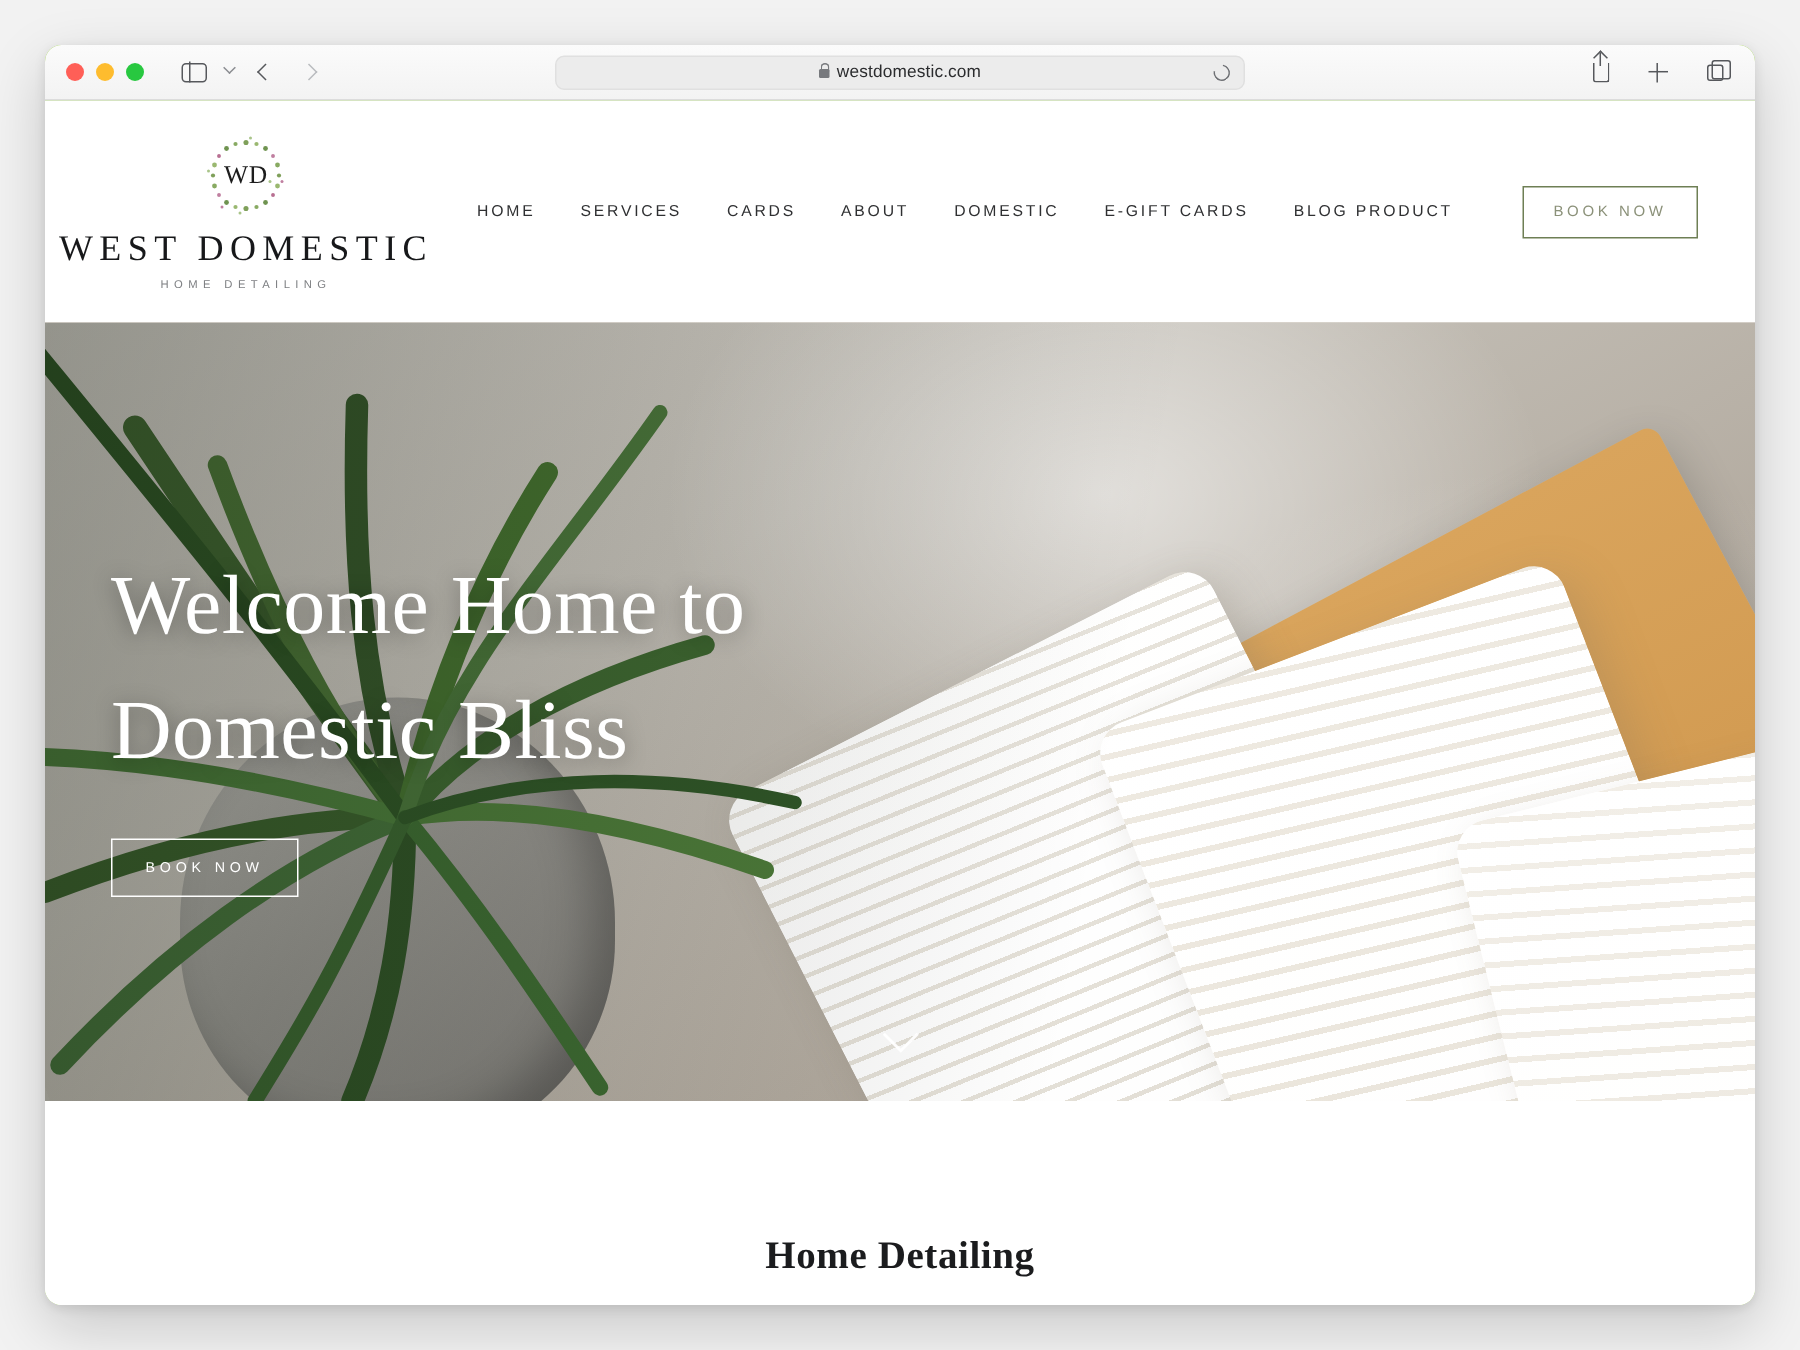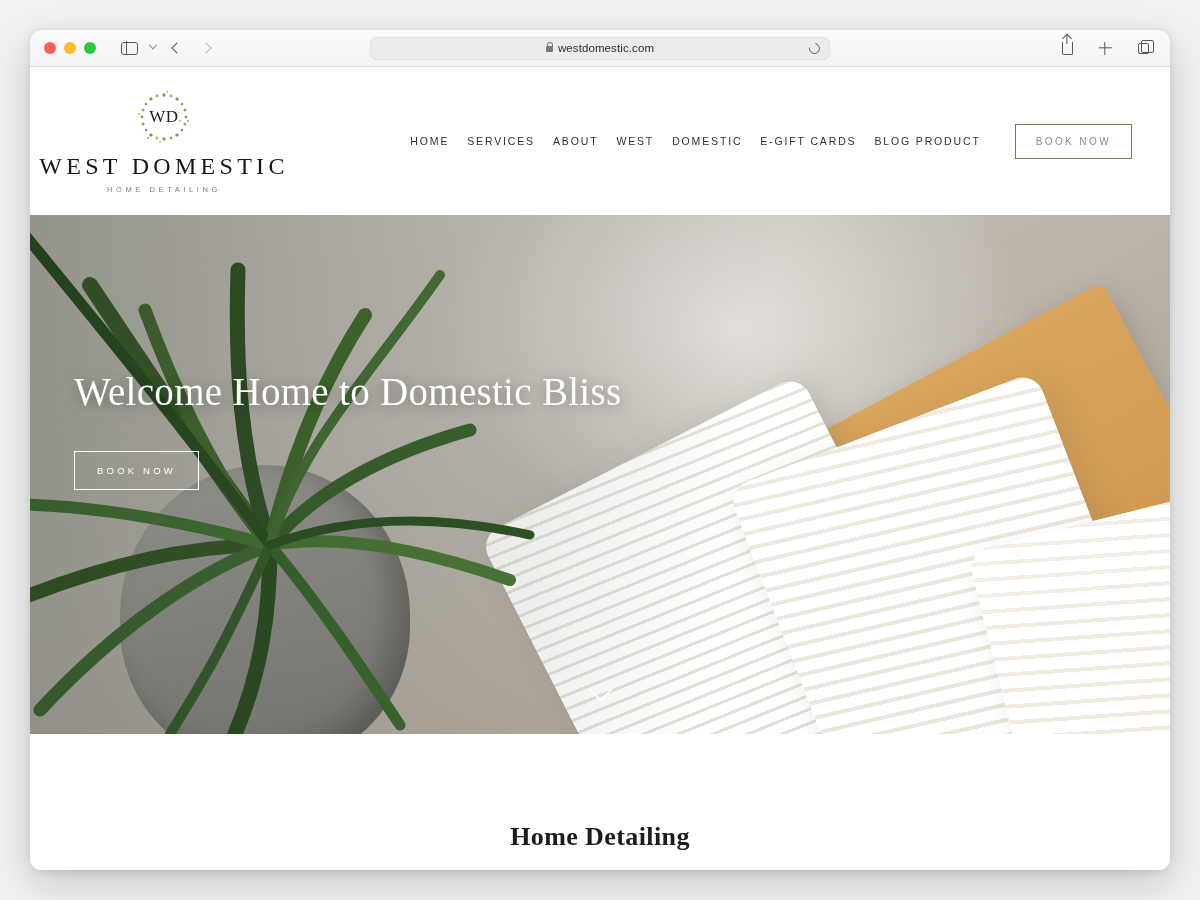--- a/index.html
+++ b/index.html
@@ -260,21 +260,21 @@
     letter-spacing: 3.6px;
     color: #7d7f82;
     margin-top: 6px;
     white-space: nowrap;
   }
 
   .main-nav {
     margin-left: auto;
     display: flex;
     align-items: center;
-    gap: 18px;
+    gap: 30px;
   }
   .nav-link {
     font-size: 10.5px;
     letter-spacing: 1.85px;
     color: #2f3032;
     white-space: nowrap;
     text-decoration: none;
   }
   .book-now-nav {
     margin-left: 16px;
@@ -386,21 +386,21 @@
   }
 
   .hero-content {
     position: absolute;
     left: 44px;
     top: 148px;
     width: 620px;
   }
   .hero-title {
     font-family: "Liberation Serif", serif;
-    font-size: 39px;
+    font-size: 56px;
     line-height: 1.48;
     color: #ffffff;
     font-weight: 400;
     text-shadow: 0 2px 14px rgba(0,0,0,0.35);
     letter-spacing: 0.3px;
   }
   .hero-cta {
     display: inline-block;
     margin-top: 30px;
     border: 1.6px solid #ffffff;
@@ -530,22 +530,22 @@
           </svg>
           <span class="monogram">WD</span>
         </div>
         <div class="brand-name">WEST DOMESTIC</div>
         <div class="brand-tagline">HOME DETAILING</div>
       </div>
 
       <div class="main-nav">
         <a class="nav-link" href="#">HOME</a>
         <a class="nav-link" href="#">SERVICES</a>
+        <a class="nav-link" href="#">CARDS</a>
         <a class="nav-link" href="#">ABOUT</a>
-        <a class="nav-link" href="#">WEST</a>
         <a class="nav-link" href="#">DOMESTIC</a>
         <a class="nav-link" href="#">E-GIFT CARDS</a>
         <a class="nav-link" href="#">BLOG PRODUCT</a>
         <button class="book-now-nav">BOOK NOW</button>
       </div>
     </div>
 
     <div class="hero">
       <div class="hero-photo">
         <div class="marble"></div>

